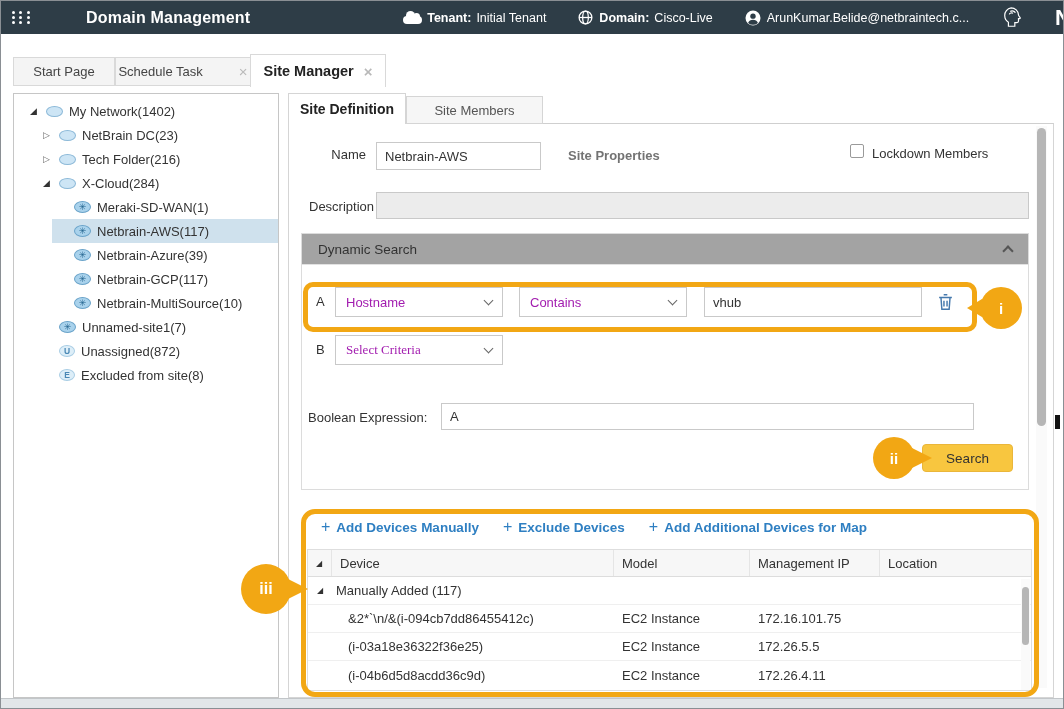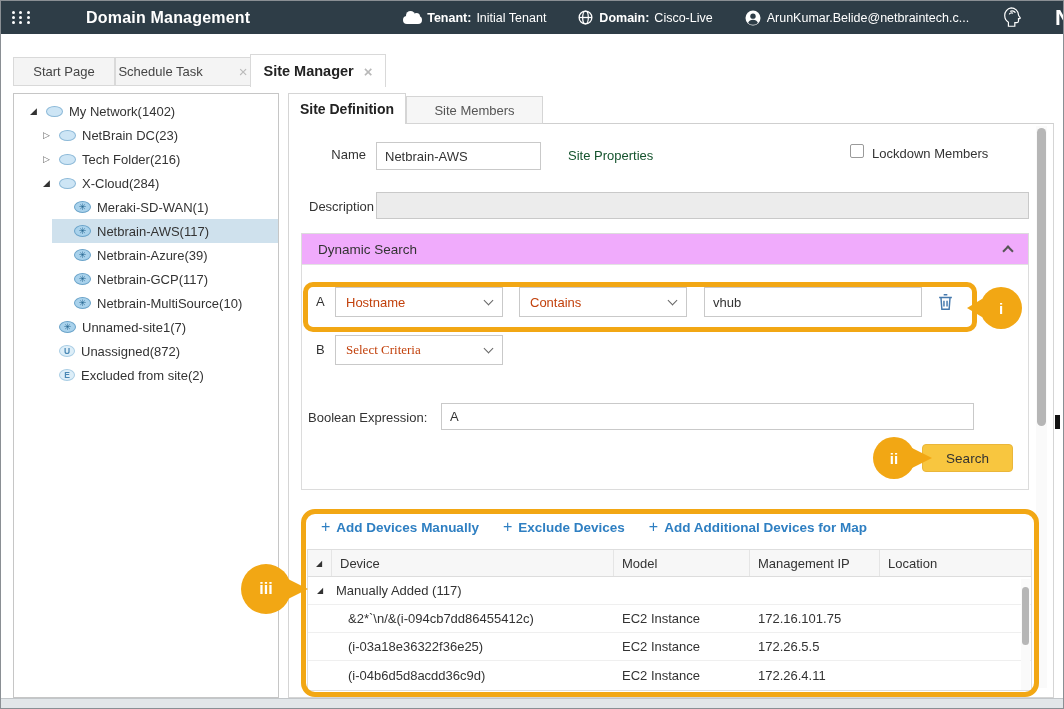--- a/index.html
+++ b/index.html
@@ -38,33 +38,33 @@
   .ico-letter { width:16px; height:12px; background:#ddeef8; border:1px solid #a9cde4; border-radius:50%; flex:0 0 16px; display:flex; align-items:center; justify-content:center; font-size:8.5px; color:#4a88b5; font-weight:700; }
 
   
   .rpanel { position:absolute; left:287px; top:92px; width:766px; height:605px; font-size:13px; color:#333; }
   .rp-border { position:absolute; left:0; top:30px; right:0; bottom:0; border:1px solid #d5d5d5; border-top:1px solid #cfcfcf; background:#fff; }
   .stab { position:absolute; top:3px; height:28px; display:flex; align-items:center; justify-content:center; background:#f6f6f6; border:1px solid #d5d5d5; font-size:13px; color:#555; cursor:pointer; }
   .stab.active { top:0; height:31px; background:#fff; border-bottom:none; font-weight:700; color:#222; font-size:14px; z-index:3; }
   .flabel { position:absolute; text-align:right; color:#333; }
   .tinput { position:absolute; border:1px solid #c9c9c9; background:#fff; font-size:13px; color:#333; padding:0 8px; font-family:inherit; }
   .tinput:disabled { background:#ececec; color:#666; }
-  .linkblue { position:absolute; color:#14532d; font-weight:400; cursor:pointer; }
+  .linkblue { position:absolute; color:#737373; font-weight:700; cursor:pointer; }
   .checkbox { position:absolute; width:14px; height:14px; border:1px solid #9a9a9a; background:#fff; border-radius:2px; cursor:pointer; }
 
   
   .vscroll-track { position:absolute; background:#fafafa; }
   .vscroll-thumb { position:absolute; background:#b6b6b6; border-radius:5px; }
 
   
   .dsbox { position:absolute; left:13px; top:140px; width:728px; height:257px; border:1px solid #dcdcdc; background:#fff; }
-  .dshead { height:31px; background:#f0abfc; border-bottom:1px solid #e2e2e2; display:flex; align-items:center; padding:0 16px; font-size:13.5px; color:#333; }
+  .dshead { height:31px; background:#a3a3a3; border-bottom:1px solid #e2e2e2; display:flex; align-items:center; padding:0 16px; font-size:13.5px; color:#333; }
   .chev-up { width:8px; height:8px; border-left:2px solid #555; border-top:2px solid #555; transform:rotate(45deg); margin-left:auto; margin-top:4px; cursor:pointer; }
   .dslabel { position:absolute; font-size:13px; color:#333; }
-  .fselect { position:absolute; height:30px; border:1px solid #c9c9c9; background:#fff; display:flex; align-items:center; padding:0 10px; cursor:pointer; color:#c2410c; }
+  .fselect { position:absolute; height:30px; border:1px solid #c9c9c9; background:#fff; display:flex; align-items:center; padding:0 10px; cursor:pointer; color:#a21caf; }
   .fselect .cd { margin-left:auto; width:7px; height:7px; border-right:1.8px solid #666; border-bottom:1.8px solid #666; transform:rotate(45deg); margin-top:-4px; }
   .srchbtn { position:absolute; background:#f8c63f; border:1px solid #eab63a; border-radius:4px; color:#333; font-size:13.5px; font-family:inherit; cursor:pointer; }
 
   
   .hl { position:absolute; border:5px solid #f2a714; border-radius:10px; pointer-events:none; z-index:20; }
   .callout { position:absolute; background:#f2a714; border-radius:50%; color:#fff; font-weight:700; display:flex; align-items:center; justify-content:center; z-index:40; }
   .callout::after { content:""; position:absolute; border:solid transparent; }
   .co-left::after { left:-13px; border-width:9px 15px 9px 0; border-right-color:#f2a714; }
   .co-right::after { right:-17px; border-width:10px 0 10px 20px; border-left-color:#f2a714; }
 
@@ -226,21 +226,21 @@
     </div>
     <div class="titem lvl1" style="padding-left:43px;">
       <span class="thl">
           <span class="ico-letter">U</span>
           <span>Unassigned(872)</span>
         </span>
     </div>
     <div class="titem lvl1" style="padding-left:43px;">
       <span class="thl">
           <span class="ico-letter">E</span>
-          <span>Excluded from site(2)</span>
+          <span>Excluded from site(8)</span>
         </span>
     </div>
   </div>
 
   <div class="rpanel">
     <div class="rp-border"></div>
 
     <div class="stab active" style="left:0; width:118px;">
       <span>Site Definition</span>
     </div>

